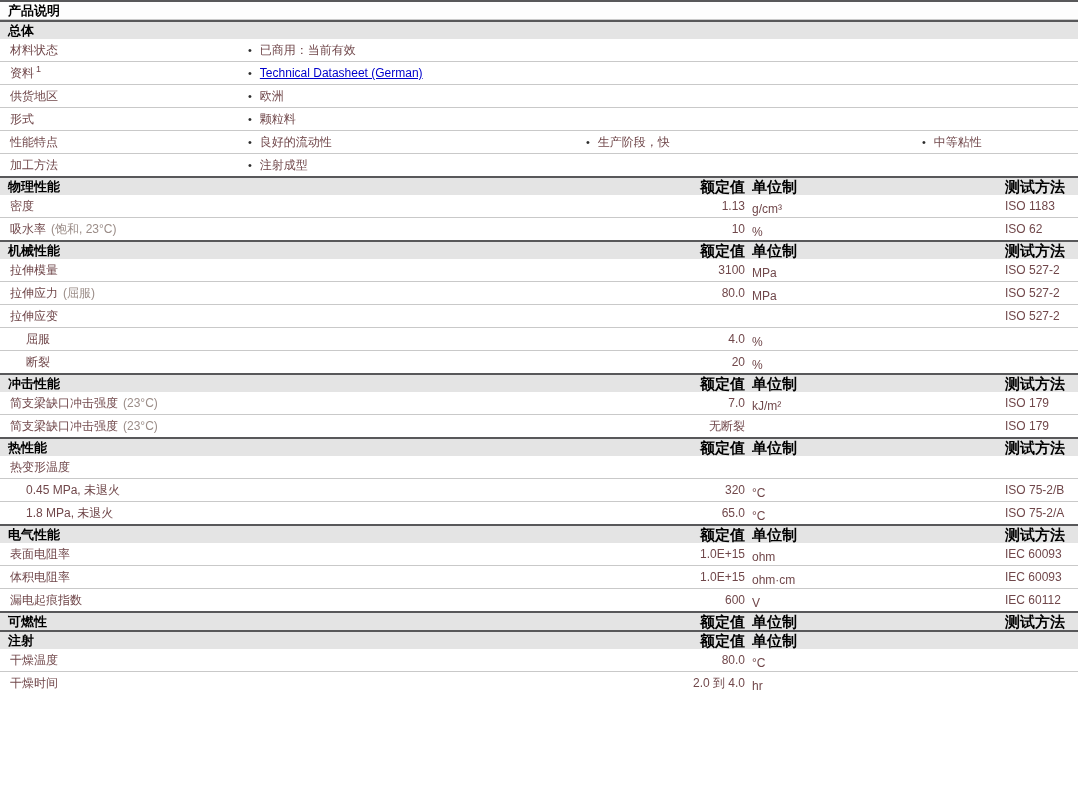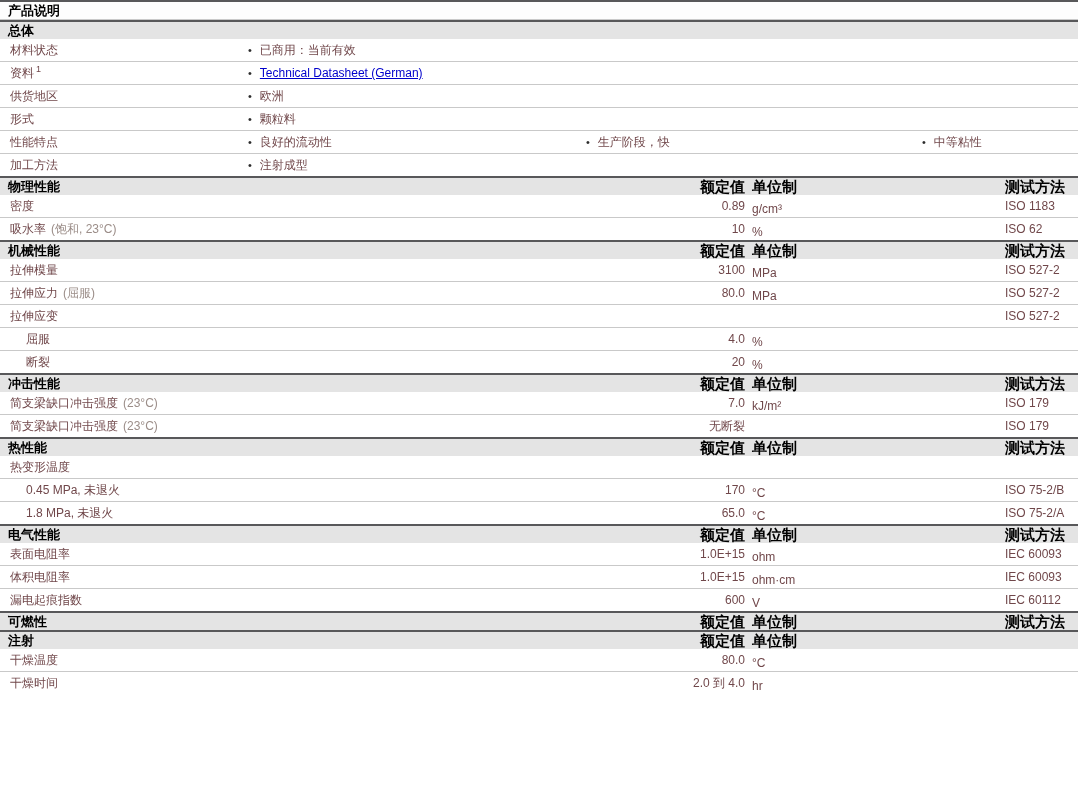--- a/index.html
+++ b/index.html
@@ -53,34 +53,34 @@
 
   <div id="sections">
       <div class="bar"><span class="bar-title">总体</span></div>
       <div class="row"><span class="label"><span>材料状态</span></span><span class="bullet-item b0"><span class="dot">•</span><span>已商用：当前有效</span></span></div>
       <div class="row"><span class="label"><span>资料</span><sup>1</sup></span><span class="bullet-item b0"><span class="dot">•</span><a class="ds-link" href="#">Technical Datasheet (German)</a></span></div>
       <div class="row"><span class="label"><span>供货地区</span></span><span class="bullet-item b0"><span class="dot">•</span><span>欧洲</span></span></div>
       <div class="row"><span class="label"><span>形式</span></span><span class="bullet-item b0"><span class="dot">•</span><span>颗粒料</span></span></div>
       <div class="row"><span class="label"><span>性能特点</span></span><span class="bullet-item b0"><span class="dot">•</span><span>良好的流动性</span></span><span class="bullet-item b1"><span class="dot">•</span><span>生产阶段，快</span></span><span class="bullet-item b2"><span class="dot">•</span><span>中等粘性</span></span></div>
       <div class="row"><span class="label"><span>加工方法</span></span><span class="bullet-item b0"><span class="dot">•</span><span>注射成型</span></span></div>
       <div class="bar"><span class="bar-title">物理性能</span><span class="col-val">额定值</span><span class="col-unit">单位制</span><span class="col-method">测试方法</span></div>
-      <div class="row"><span class="label"><span>密度</span></span><span class="val">0.89</span><span class="unit">g/cm³</span><span class="method">ISO 1183</span></div>
+      <div class="row"><span class="label"><span>密度</span></span><span class="val">1.13</span><span class="unit">g/cm³</span><span class="method">ISO 1183</span></div>
       <div class="row"><span class="label"><span>吸水率</span><span class="note">(饱和, 23°C)</span></span><span class="val">10</span><span class="unit">%</span><span class="method">ISO 62</span></div>
       <div class="bar"><span class="bar-title">机械性能</span><span class="col-val">额定值</span><span class="col-unit">单位制</span><span class="col-method">测试方法</span></div>
       <div class="row"><span class="label"><span>拉伸模量</span></span><span class="val">3100</span><span class="unit">MPa</span><span class="method">ISO 527-2</span></div>
       <div class="row"><span class="label"><span>拉伸应力</span><span class="note">(屈服)</span></span><span class="val">80.0</span><span class="unit">MPa</span><span class="method">ISO 527-2</span></div>
       <div class="row"><span class="label"><span>拉伸应变</span></span><span class="method">ISO 527-2</span></div>
       <div class="row"><span class="label indent"><span>屈服</span></span><span class="val">4.0</span><span class="unit">%</span></div>
       <div class="row"><span class="label indent"><span>断裂</span></span><span class="val">20</span><span class="unit">%</span></div>
       <div class="bar"><span class="bar-title">冲击性能</span><span class="col-val">额定值</span><span class="col-unit">单位制</span><span class="col-method">测试方法</span></div>
       <div class="row"><span class="label"><span>简支梁缺口冲击强度</span><span class="note">(23°C)</span></span><span class="val">7.0</span><span class="unit">kJ/m²</span><span class="method">ISO 179</span></div>
       <div class="row"><span class="label"><span>简支梁缺口冲击强度</span><span class="note">(23°C)</span></span><span class="val">无断裂</span><span class="method">ISO 179</span></div>
       <div class="bar"><span class="bar-title">热性能</span><span class="col-val">额定值</span><span class="col-unit">单位制</span><span class="col-method">测试方法</span></div>
       <div class="row"><span class="label"><span>热变形温度</span></span></div>
-      <div class="row"><span class="label indent"><span>0.45 MPa, 未退火</span></span><span class="val">170</span><span class="unit">°C</span><span class="method">ISO 75-2/B</span></div>
+      <div class="row"><span class="label indent"><span>0.45 MPa, 未退火</span></span><span class="val">320</span><span class="unit">°C</span><span class="method">ISO 75-2/B</span></div>
       <div class="row"><span class="label indent"><span>1.8 MPa, 未退火</span></span><span class="val">65.0</span><span class="unit">°C</span><span class="method">ISO 75-2/A</span></div>
       <div class="bar"><span class="bar-title">电气性能</span><span class="col-val">额定值</span><span class="col-unit">单位制</span><span class="col-method">测试方法</span></div>
       <div class="row"><span class="label"><span>表面电阻率</span></span><span class="val">1.0E+15</span><span class="unit">ohm</span><span class="method">IEC 60093</span></div>
       <div class="row"><span class="label"><span>体积电阻率</span></span><span class="val">1.0E+15</span><span class="unit">ohm·cm</span><span class="method">IEC 60093</span></div>
       <div class="row"><span class="label"><span>漏电起痕指数</span></span><span class="val">600</span><span class="unit">V</span><span class="method">IEC 60112</span></div>
       <div class="bar"><span class="bar-title">可燃性</span><span class="col-val">额定值</span><span class="col-unit">单位制</span><span class="col-method">测试方法</span></div>
       <div class="bar"><span class="bar-title">注射</span><span class="col-val">额定值</span><span class="col-unit">单位制</span></div>
       <div class="row"><span class="label"><span>干燥温度</span></span><span class="val">80.0</span><span class="unit">°C</span></div>
       <div class="row"><span class="label"><span>干燥时间</span></span><span class="val">2.0 到 4.0</span><span class="unit">hr</span></div>
     </div>

